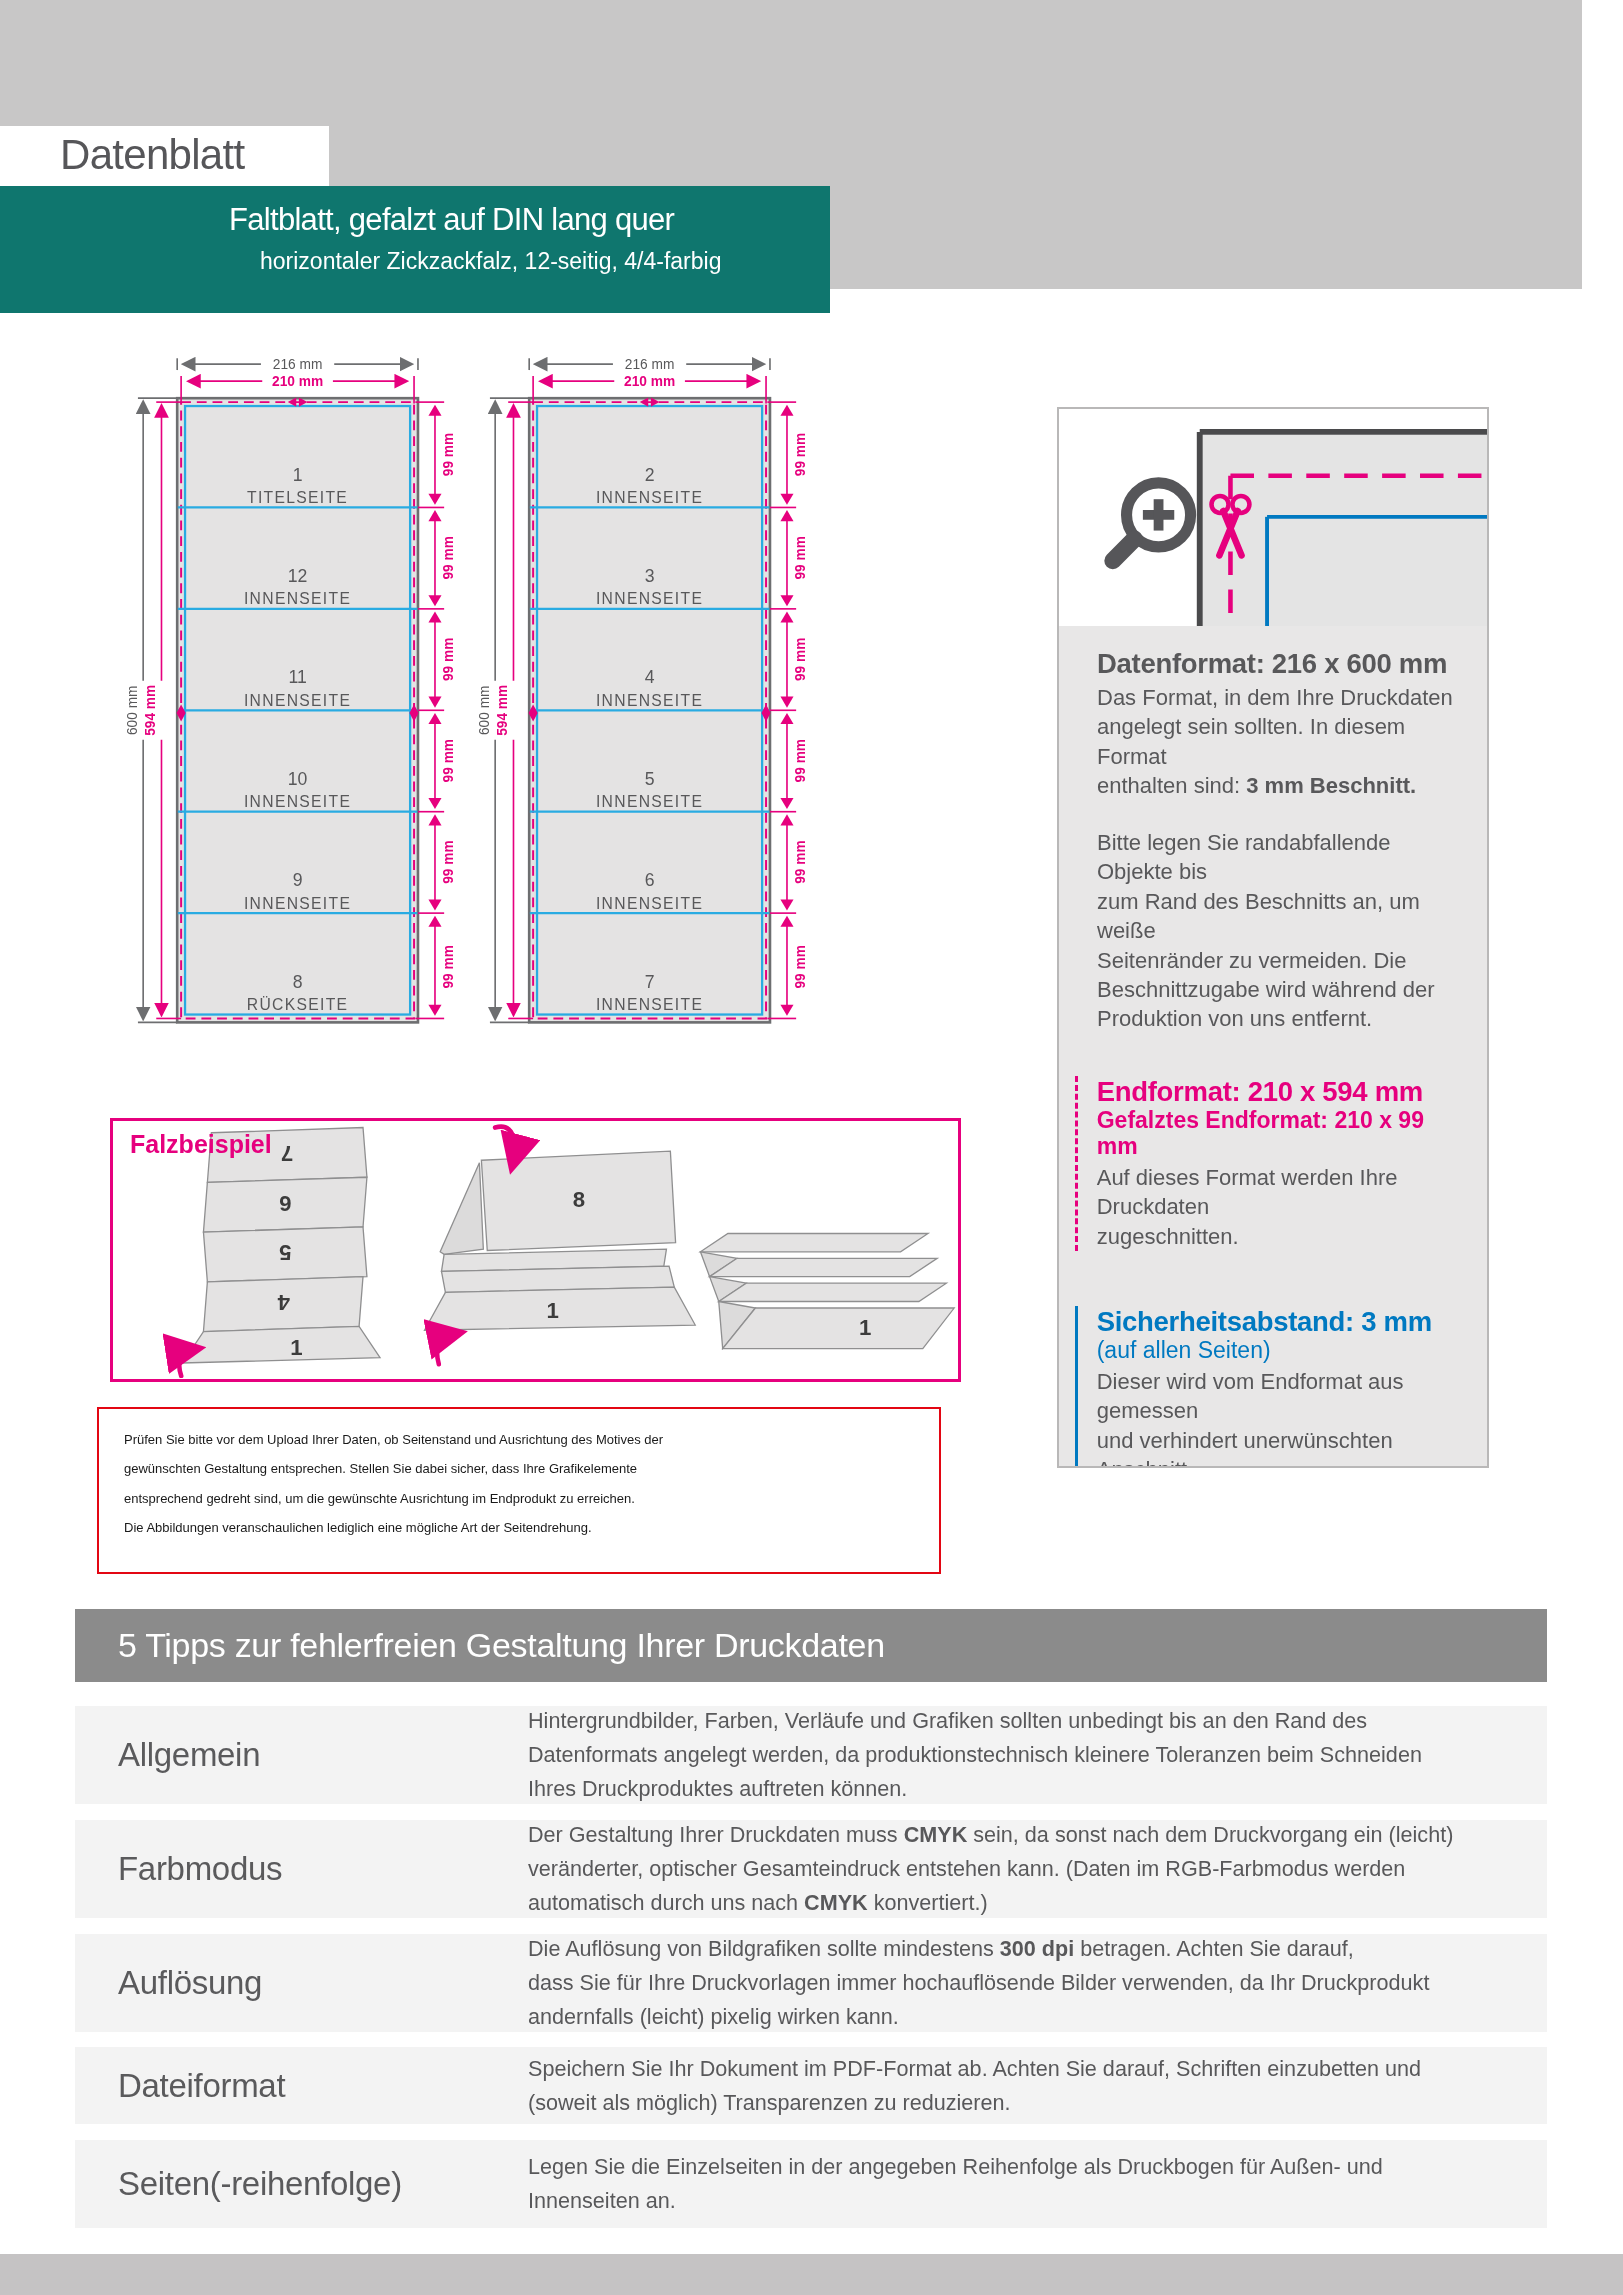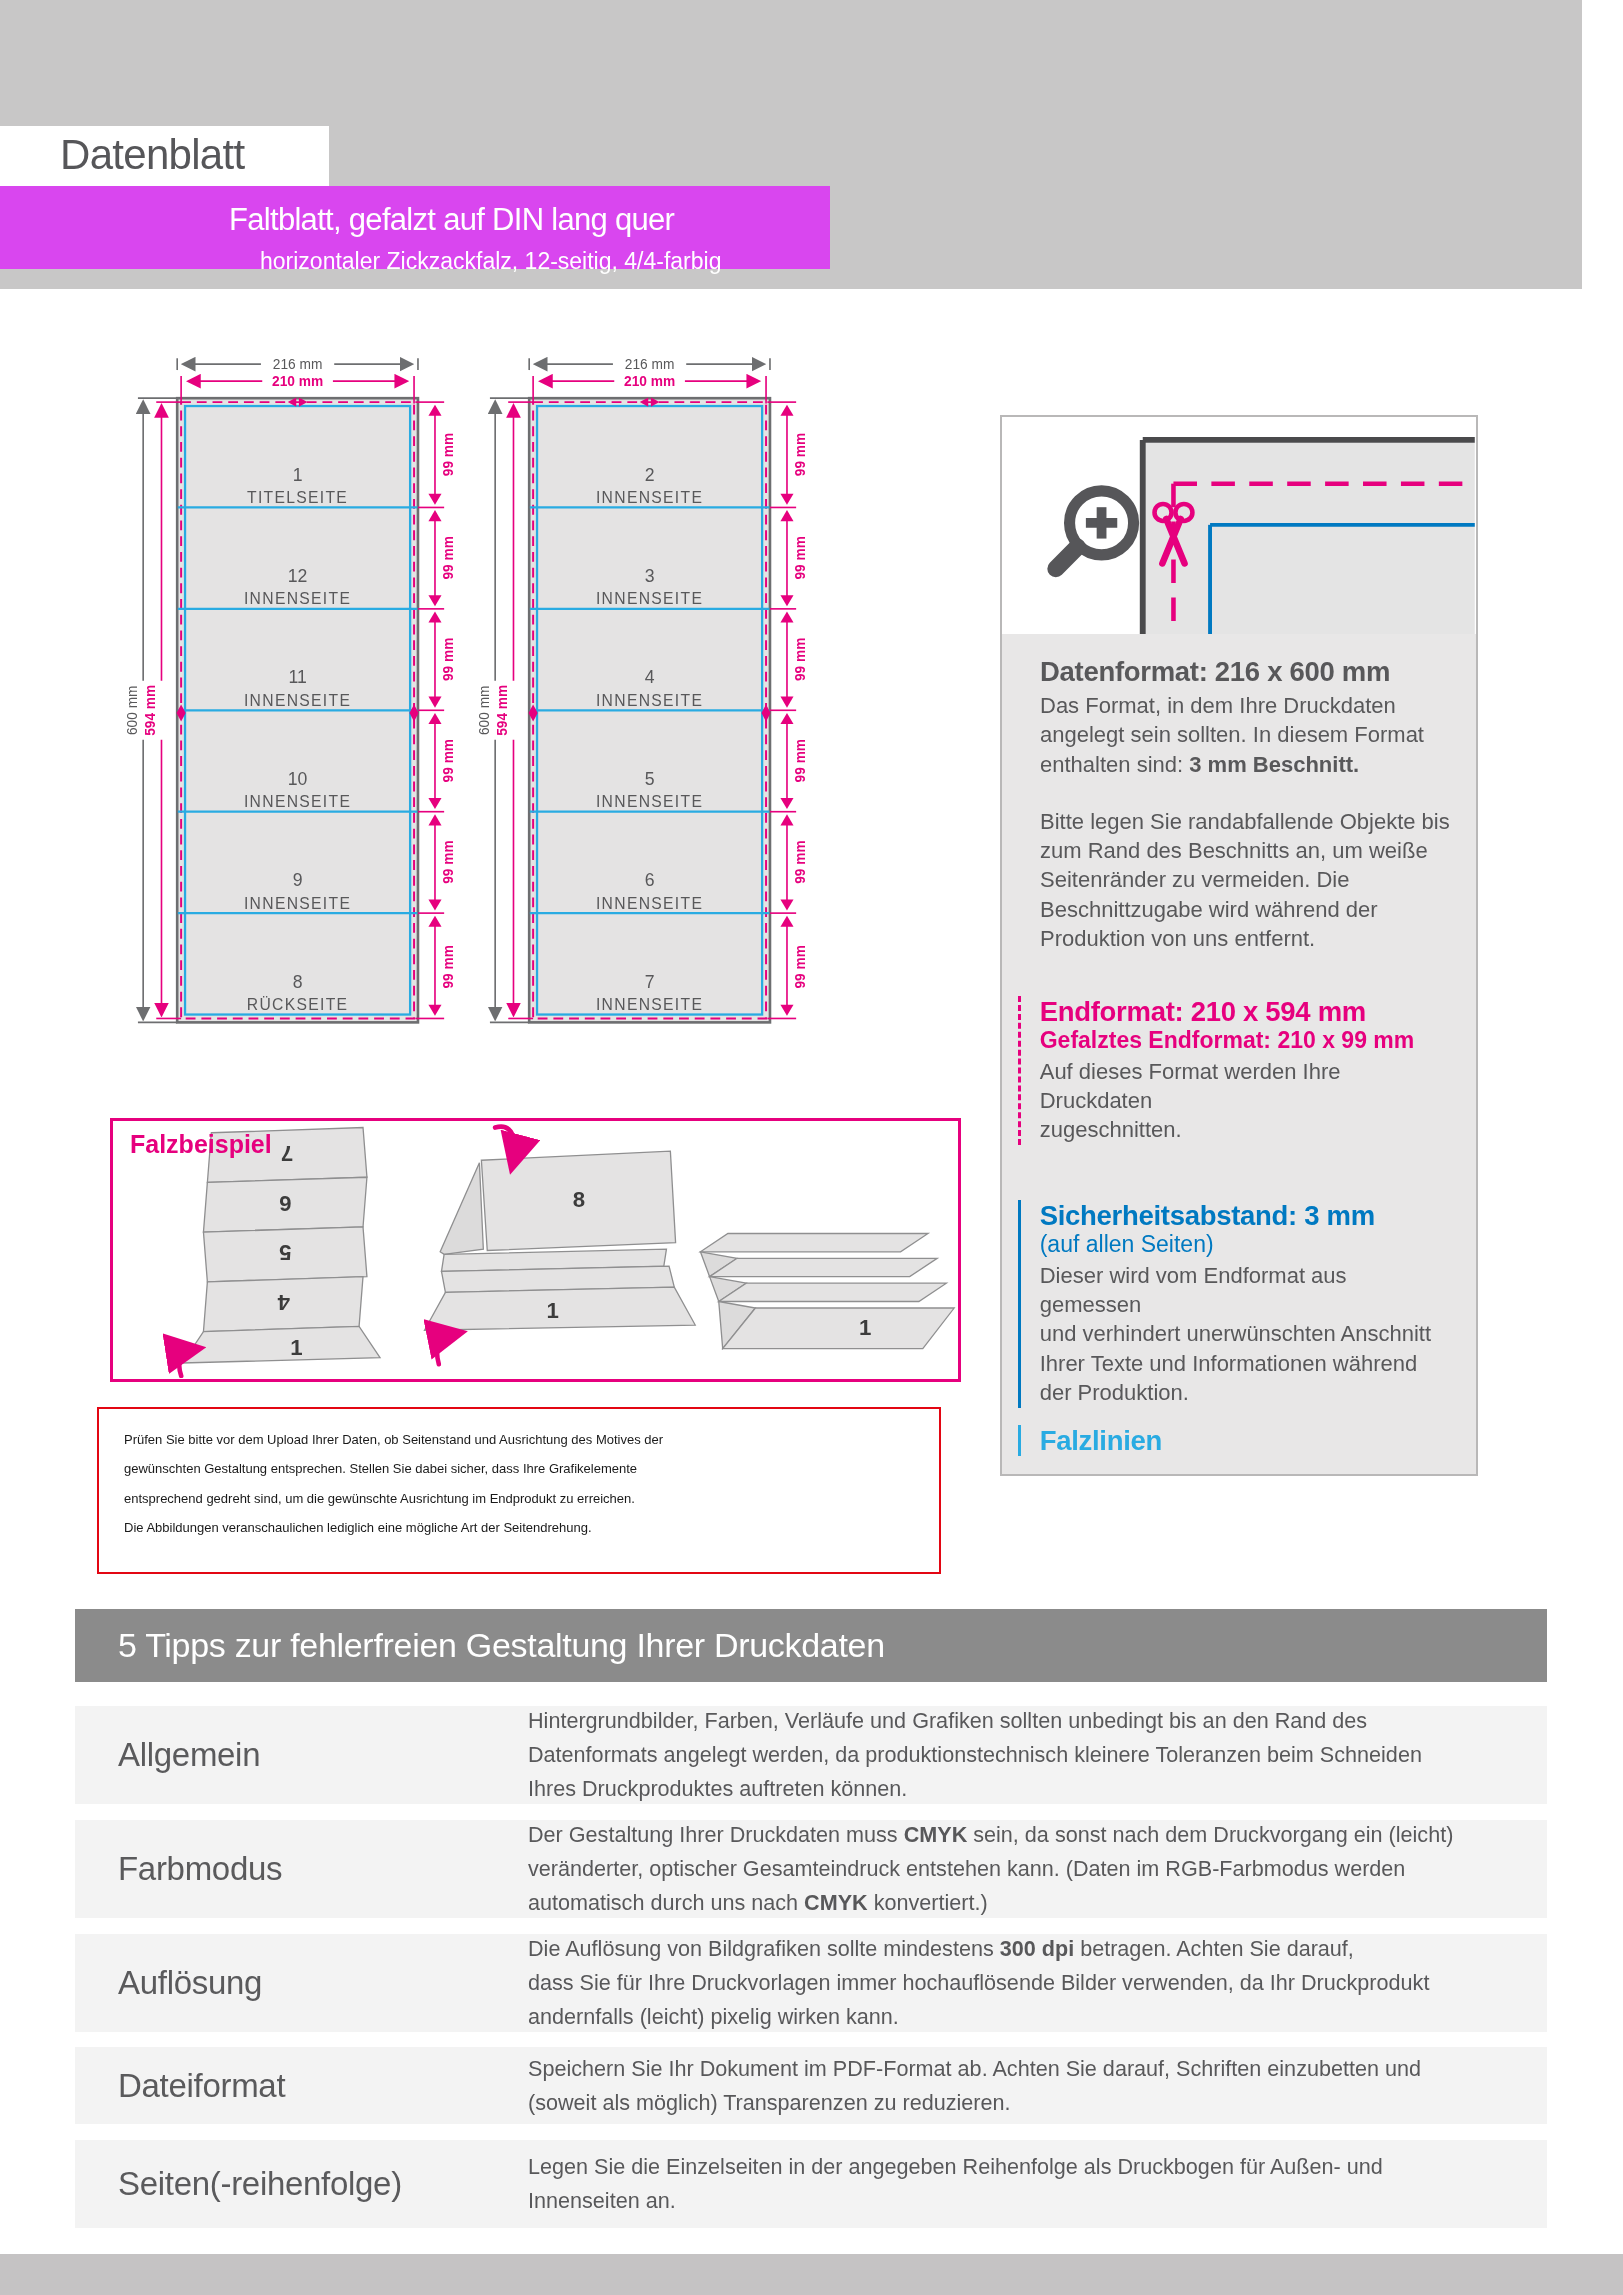--- a/index.html
+++ b/index.html
@@ -4,41 +4,41 @@
 <style>
   html,body{margin:0;padding:0;}
   body{width:1623px;height:2295px;position:relative;background:#ffffff;
        font-family:"Liberation Sans",sans-serif;color:#58585a;}
   .abs{position:absolute;}
 
   
   .top-band{left:0;top:0;width:1582px;height:289px;background:#c8c7c7;}
   .title-box{left:0;top:126px;width:329px;height:60px;background:#ffffff;}
   .title-box span{position:absolute;left:60px;top:5.2px;font-size:42px;letter-spacing:-0.7px;color:#565659;}
-  .subtitle-bar{left:0;top:186px;width:830px;height:83px;background:#d946ef;color:#fff;}
+  .subtitle-bar{left:0;top:186px;width:830px;height:127px;background:#0f766e;color:#fff;}
   .subtitle-bar .sub1{position:absolute;left:229px;top:15.7px;font-size:31px;letter-spacing:-0.7px;}
   .subtitle-bar .sub2{position:absolute;left:260px;top:62px;font-size:23px;}
 
   
   svg.diagram{position:absolute;top:355px;overflow:visible;}
   .d1{left:126px;} .d2{left:478px;}
   svg text{text-anchor:middle;}
   .dimg{font-size:21px;fill:#58585a;}
   .dimm{font-size:21px;fill:#e6007e;font-weight:bold;}
   .pnum{font-size:27px;fill:#58585a;}
   .pname{font-size:24px;fill:#58585a;letter-spacing:2px;}
   line.gl,line.gt{stroke:#6d6e70;stroke-width:2.5;}
   line.pl{stroke:#e6007e;stroke-width:2.5;}
   line.pc{stroke:#e6007e;stroke-width:2.5;}
   line.fold{stroke:#29abe2;stroke-width:3.5;}
   path.pa{fill:#e6007e;}
 
   
-  .infobox{left:1000px;top:407px;width:478px;height:1061px;background:#e8e7e7;
-           border:2.6px solid #b9b8b8;box-sizing:border-box;overflow:hidden;margin-top:8px;}
+  .infobox{left:1057px;top:407px;width:432px;height:1061px;background:#e8e7e7;
+           border:2.6px solid #b9b8b8;box-sizing:border-box;overflow:hidden;}
   .infobox .media{height:217px;background:#ffffff;}
   .ib-body{padding:22px 22px 0 38px;}
   .sec .h{font-size:27.5px;font-weight:bold;line-height:31px;letter-spacing:-0.3px;}
   .sec .h2{font-size:23px;font-weight:bold;line-height:26px;}
   .sec p.t{margin:3.9px 0 0 0;font-size:22px;line-height:29.4px;white-space:pre-line;color:#58585a;}
   .sec p.mt{margin-top:27.5px;}
   .g{color:#58585a;} .m{color:#e6007e;} .sb{color:#0079c1;} .fb{color:#29abe2;}
   .sec-end{margin-top:42px;border-left:3.3px dashed #e6007e;padding-left:18.3px;margin-left:-21.6px;}
   .sec-sich{margin-top:55px;border-left:3.3px solid #0079c1;padding-left:18.3px;margin-left:-21.6px;}
   .sec-falz{margin-top:17px;border-left:3.3px solid #29abe2;padding-left:18.3px;margin-left:-21.6px;}

